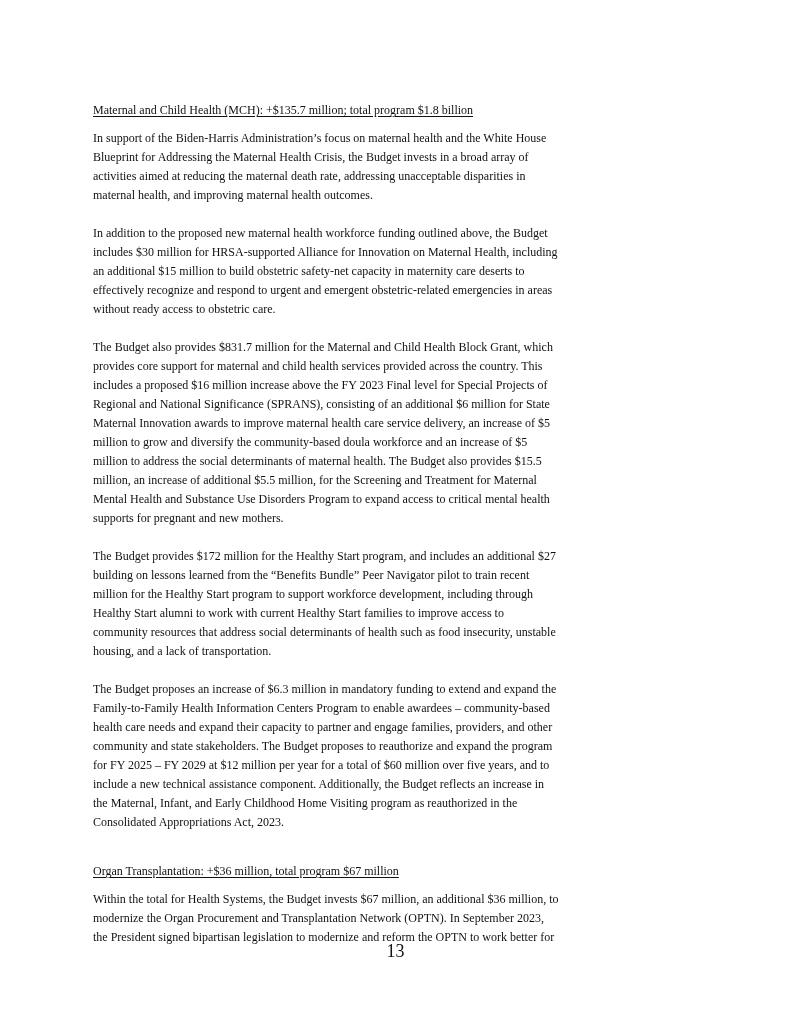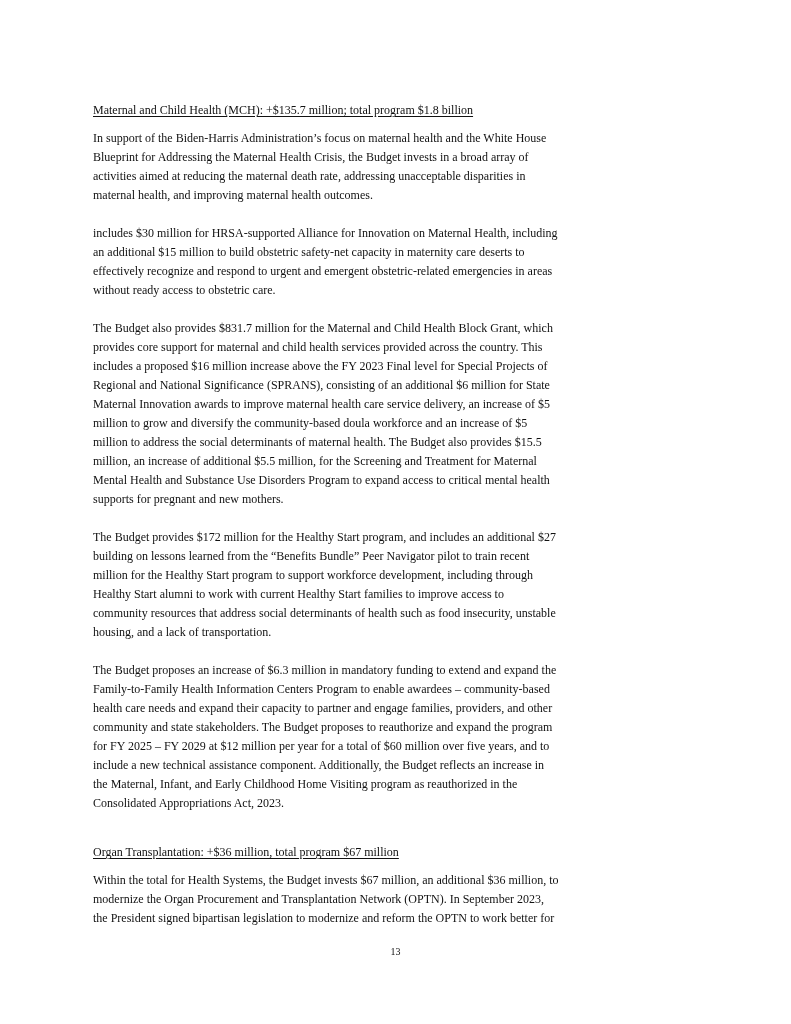--- a/index.html
+++ b/index.html
@@ -36,21 +36,21 @@
     .line {
       display: block;
       white-space: nowrap;
     }
     .page-number {
       position: absolute;
       top: 942px;
       left: 0;
       width: 791px;
       text-align: center;
-      font-size: 10px;
+      font-size: 18px;
       line-height: 19px;
     }
     #p4 { margin-bottom: 30px; }
     #h2 { margin-top: 4px; }
   </style>
 </head>
 <body>
 
 <div class="page">
 
@@ -58,20 +58,21 @@
     <div class="heading">Maternal and Child Health (MCH): +$135.7 million; total program $1.8 billion</div>
 
     <div class="para">
       <span class="line">In support of the Biden-Harris Administration’s focus on maternal health and the White House</span>
       <span class="line">Blueprint for Addressing the Maternal Health Crisis, the Budget invests in a broad array of</span>
       <span class="line">activities aimed at reducing the maternal death rate, addressing unacceptable disparities in</span>
       <span class="line">maternal health, and improving maternal health outcomes.</span>
     </div>
 
     <div class="para">
+      <span class="line">In addition to the proposed new maternal health workforce funding outlined above, the Budget</span>
       <span class="line">includes $30 million for HRSA-supported Alliance for Innovation on Maternal Health, including</span>
       <span class="line">an additional $15 million to build obstetric safety-net capacity in maternity care deserts to</span>
       <span class="line">effectively recognize and respond to urgent and emergent obstetric-related emergencies in areas</span>
       <span class="line">without ready access to obstetric care.</span>
     </div>
 
     <div class="para">
       <span class="line">The Budget also provides $831.7 million for the Maternal and Child Health Block Grant, which</span>
       <span class="line">provides core support for maternal and child health services provided across the country.  This</span>
       <span class="line">includes a proposed $16 million increase above the FY 2023 Final level for Special Projects of</span>

